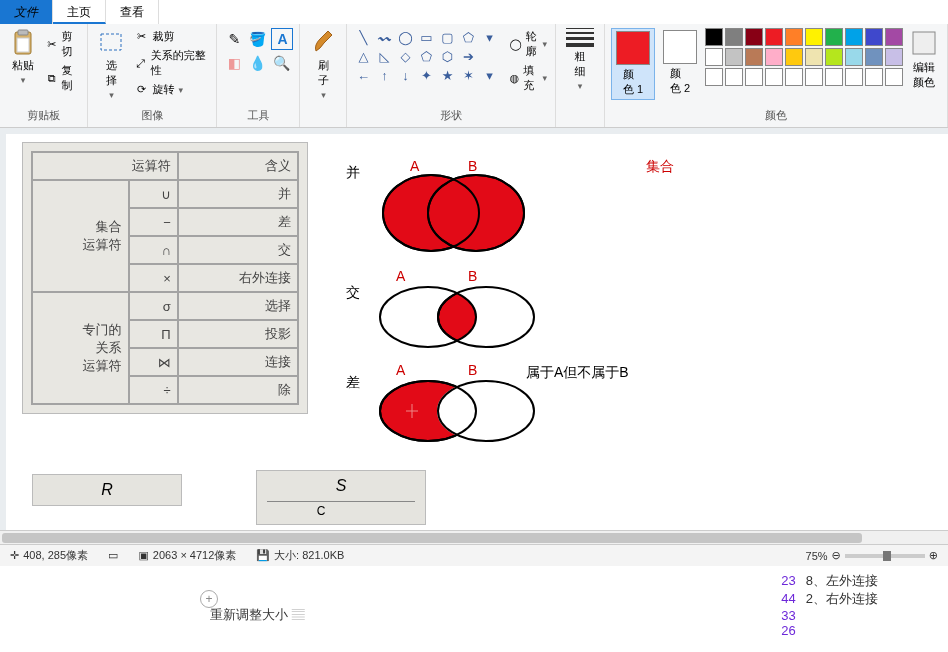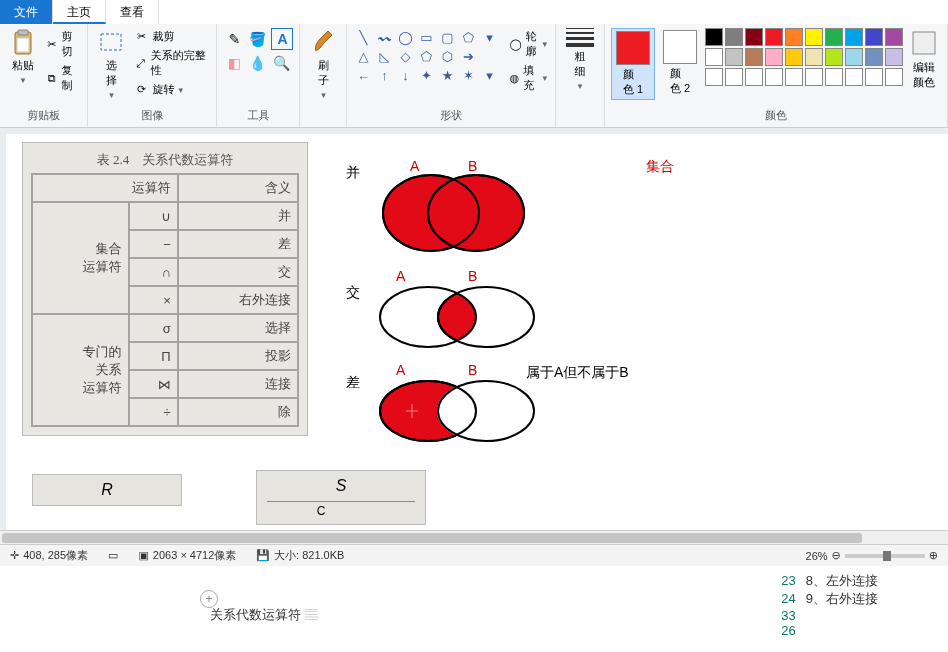--- a/index.html
+++ b/index.html
@@ -1,21 +1,21 @@
 <!DOCTYPE html>
 <html><head>
 <meta charset="utf-8">
 <style>
 * { box-sizing: border-box; margin: 0; padding: 0; font-family: "Microsoft YaHei", sans-serif; }
 body { width: 948px; height: 652px; overflow: hidden; background: #fff; position: relative; }
 
 
 .title-tabs { display: flex; height: 24px; font-size: 12px; }
 .title-tab { padding: 4px 14px; border-right: 1px solid #ddd; cursor: pointer; }
-.title-tab.active-file { background: #1976d2; color: #ffffff; }
+.title-tab.active-file { background: #1976d2; color: #000000; font-style: italic; }
 .title-tab.active-home { background: #fff; border-bottom: 2px solid #1976d2; }
 
 
 .ribbon { display: flex; border-bottom: 1px solid #ccc; height: 104px; background: #f5f6f7; }
 .group { display: flex; flex-direction: column; align-items: center; padding: 4px 6px 2px; border-right: 1px solid #ddd; }
 .group-body { flex: 1; display: flex; align-items: flex-start; gap: 4px; }
 .group-label { font-size: 11px; color: #555; padding: 2px 0; }
 
 .big-btn { display: flex; flex-direction: column; align-items: center; gap: 2px; padding: 2px 4px; cursor: pointer; font-size: 11px; }
 .big-btn .icn { width: 26px; height: 26px; display: flex; align-items: center; justify-content: center; }
@@ -57,21 +57,21 @@
 .scroll-h .thumb{ width:860px; height:10px; margin:2px; background:#c5c5c5; border-radius:3px;}
 
 .status-bar { height:22px; border-top:1px solid #ccc; display:flex; align-items:center; font-size:11px; color:#333; background:#f4f4f4; }
 .status-bar .seg { padding:0 10px; display:flex; align-items:center; gap:4px; }
 .status-bar .spacer{flex:1;}
 .zoom-slider{ width:80px; height:4px; background:#ccc; position:relative; }
 .zoom-slider .knob{position:absolute; left:38px; top:-3px; width:8px; height:10px; background:#777;}
 
 .below { position:relative; height:86px; background:#fff; }
 .below .lines { position:absolute; right:70px; top:6px; font-size:13px; color:#333; font-family: Consolas, monospace; }
-.below .ln { color:#0f766e; display:inline-block; width:24px; text-align:right; margin-right:10px;}
+.below .ln { color:#6d28d9; display:inline-block; width:24px; text-align:right; margin-right:10px;}
 .below .ann-left { position:absolute; left:210px; top:40px; font-size:13px; color:#333;}
 .below .plus { position:absolute; left:200px; top:24px; width:18px; height:18px; border:1px solid #aaa; border-radius:50%; text-align:center; line-height:16px; font-size:12px; color:#888;}
 .dropdown-ch::after { content:" ▾"; font-size:9px; color:#666;}
 
 .scan-table2 { position:absolute; background:#e5e4df; border:1px solid #bbb; padding:6px 10px; text-align:center; font-family:serif; font-style:italic;}
 </style>
 </head>
 <body>
 
 <div class="title-tabs">
@@ -274,21 +274,20 @@
       </div>
     </div>
     <div class="group-label">颜色</div>
   </div>
 </div>
 
 <div class="canvas-area">
   <div class="canvas-page">
 
     <div class="scan-table">
-      <div class="scan-title">表 2.4　关系代数运算符</div>
       <table>
         <tbody>
             <tr>
               <td colspan="2">运算符</td>
               <td>含义</td>
             </tr>
         <tr>
               <td rowspan="4" style="white-space:pre;">集合
 运算符</td>
               <td>∪</td>
@@ -395,31 +394,31 @@
   <div class="seg">
       <span>▣</span>
       <span>2063 × 4712像素</span>
     </div>
   <div class="seg">
       <span>💾</span>
       <span>大小: 821.0KB</span>
     </div>
   <div class="spacer"></div>
   <div class="seg">
-    <span>26%</span>
+    <span>75%</span>
     <span>⊖</span>
     <div class="zoom-slider">
         <div class="knob"></div>
       </div>
     <span>⊕</span>
   </div>
 </div>
 
 <div class="below">
   <div class="lines">
     <div><span class="ln">23</span><span>8、左外连接</span></div>
-    <div><span class="ln">24</span><span>9、右外连接</span></div>
+    <div><span class="ln">44</span><span>2、右外连接</span></div>
     <div><span class="ln">33</span></div>
     <div><span class="ln">26</span></div>
   </div>
   <div class="plus">+</div>
-  <div class="ann-left"><span>关系代数运算符</span> <span style="color:#aaa;">▤</span></div>
+  <div class="ann-left"><span>重新调整大小</span> <span style="color:#aaa;">▤</span></div>
 </div>
 
 </body></html>

